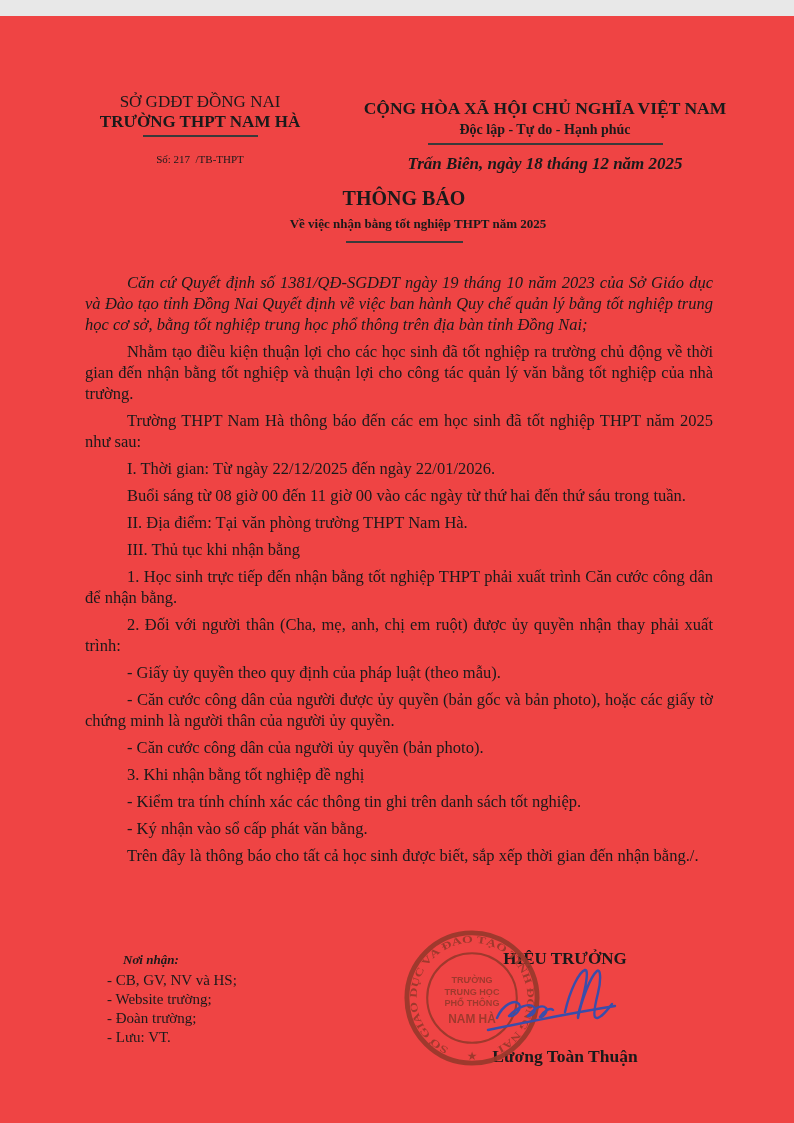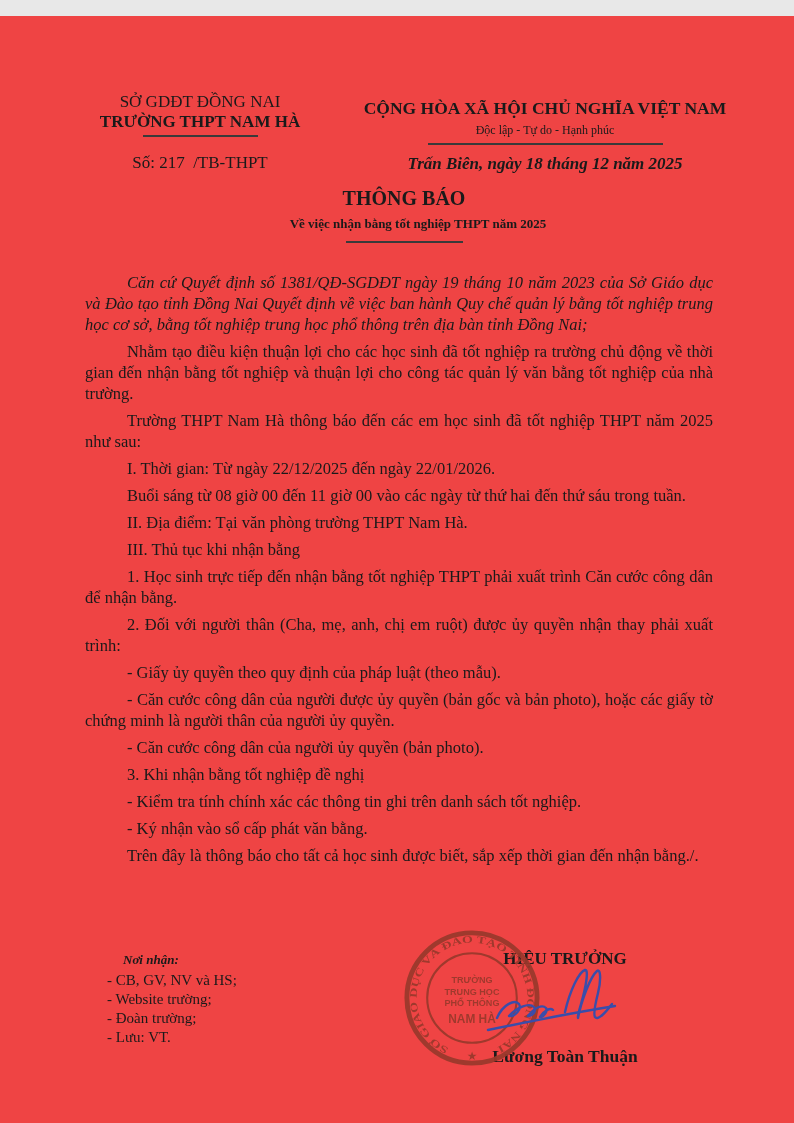--- a/index.html
+++ b/index.html
@@ -8,23 +8,23 @@
     background:#ef4444; overflow:hidden;
     font-family:"Liberation Serif","DejaVu Serif",serif;
     color:#1a1a1a;
   }
   
   .header-left  { position:absolute; left:90px;  top:76px; width:220px; text-align:center; }
   .header-right { position:absolute; left:360px; top:82px; width:370px; text-align:center; }
   .org-line1  { font-size:17px; line-height:20px; }
   .org-line2  { font-size:17px; line-height:20px; font-weight:bold; }
   .rule-left  { width:115px; margin:3px auto 0; border-top:2px solid #3a3a3a; }
-  .doc-number { margin-top:16px; font-size:17px; white-space:pre; }
+  .doc-number { margin-top:16px; font-size:11px; white-space:pre; }
   .motto-line1 { font-size:17.5px; line-height:21px; font-weight:bold; }
-  .motto-line2 { font-size:12px;   line-height:22px; font-weight:normal; }
+  .motto-line2 { font-size:14px;   line-height:22px; font-weight:bold; }
   .rule-right { width:235px; margin:2px auto 0; border-top:2px solid #3a3a3a; }
   .dateline   { margin-top:9px; font-size:17px; font-weight:bold; font-style:italic; }
   
   .title-block { position:absolute; left:7px; top:170px; width:100%; text-align:center; }
   .doc-title    { font-size:20px;   font-weight:bold; line-height:24px; }
   .doc-subtitle { font-size:13px; font-weight:bold; line-height:23px; margin-top:2px;padding-left:28px; }
   .title-rule   { width:117px; margin:6px auto 0; border-top:2px solid #3a3a3a; }
   
   .body-block {
     position:absolute; left:85px; top:250px; width:628px;

